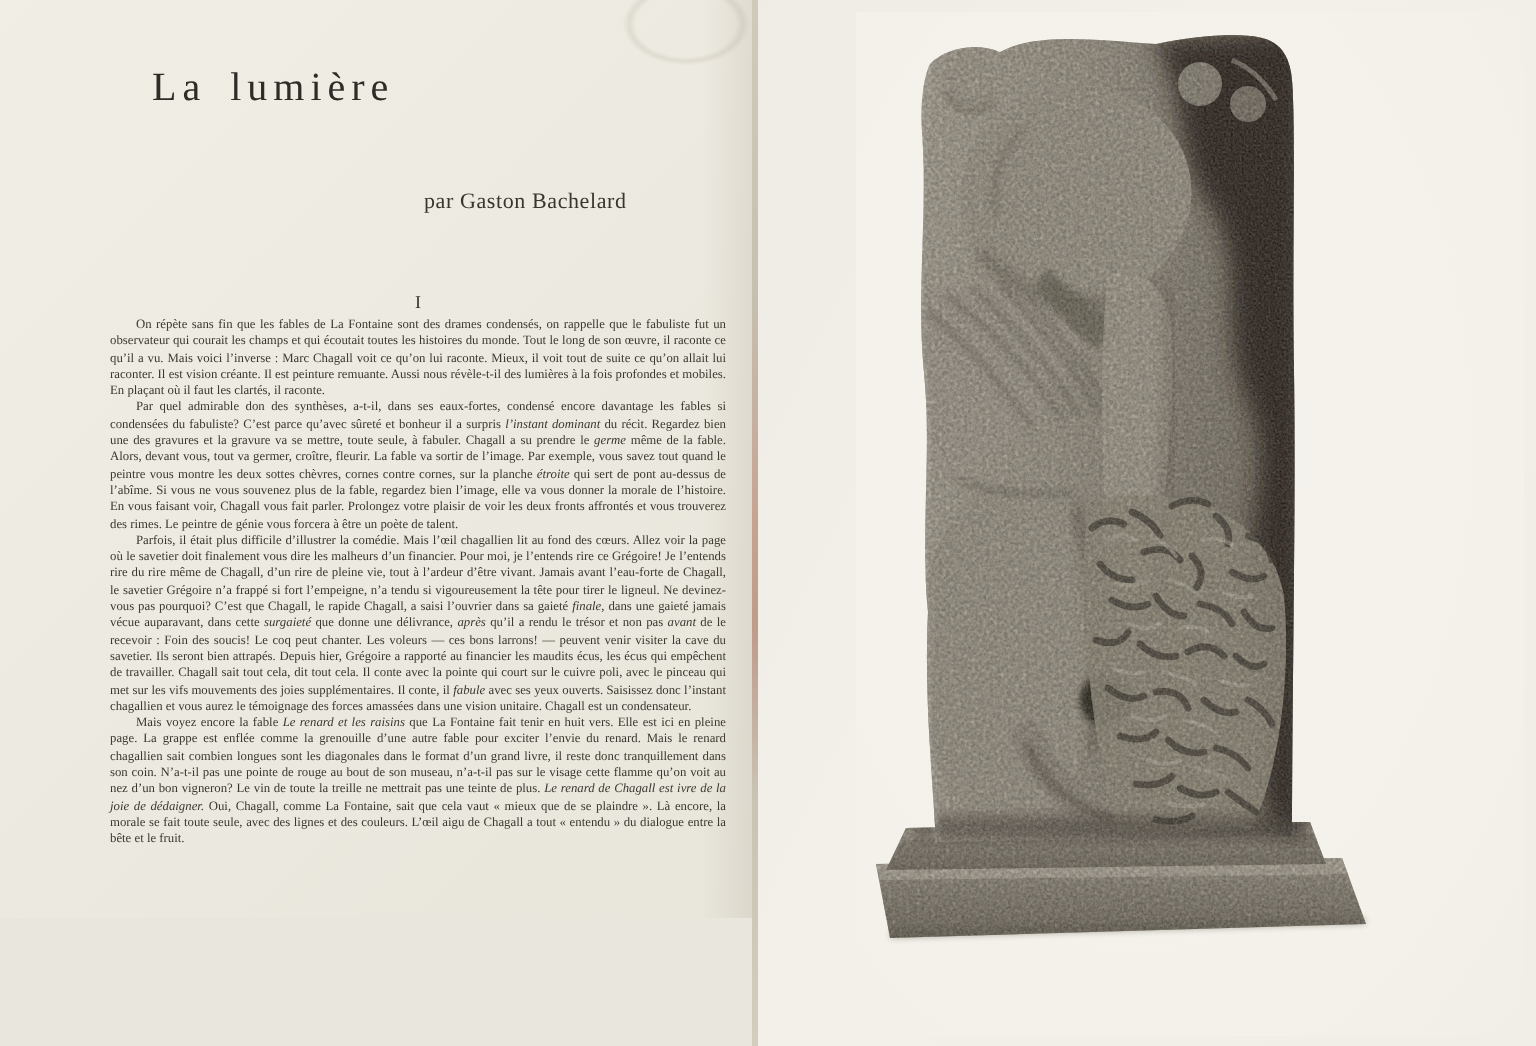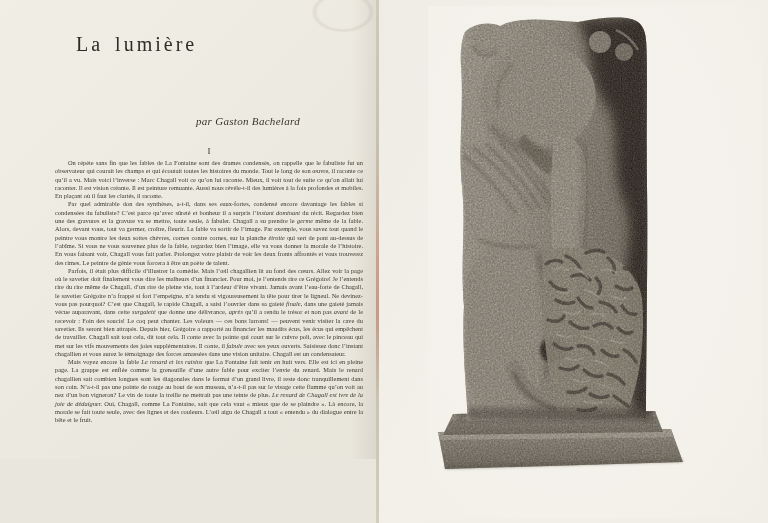--- a/index.html
+++ b/index.html
@@ -33,22 +33,22 @@
   .smudge{
     position:absolute;left:300px;top:-16px;width:86px;height:56px;border-radius:50%;
     background:radial-gradient(closest-side,rgba(0,0,0,0) 58%,rgba(173,166,146,0.22) 66%,rgba(0,0,0,0) 74%);
   }
   .title{
     position:absolute;left:76px;top:32px;
     font-size:20px;line-height:25.5px;letter-spacing:3px;word-spacing:4px;
     color:#2f2c27;
   }
   .byline{
-    position:absolute;left:196px;top:95px;
-    font-style:italic;font-size:11px;letter-spacing:0.3px;color:#39352e;margin-top:20px;
+    position:absolute;left:212px;top:95px;
+    font-size:11px;letter-spacing:0.3px;color:#39352e;
   }
   .numeral{
     position:absolute;left:55px;top:146px;width:308px;text-align:center;
     font-size:9px;color:#39352e;
   }
   .bodytext{
     position:absolute;left:55px;top:159px;width:308px;
     font-size:6.4px;line-height:8.3px;color:#3c382f;
     text-align:justify;text-justify:inter-word;hyphens:none;
   }

